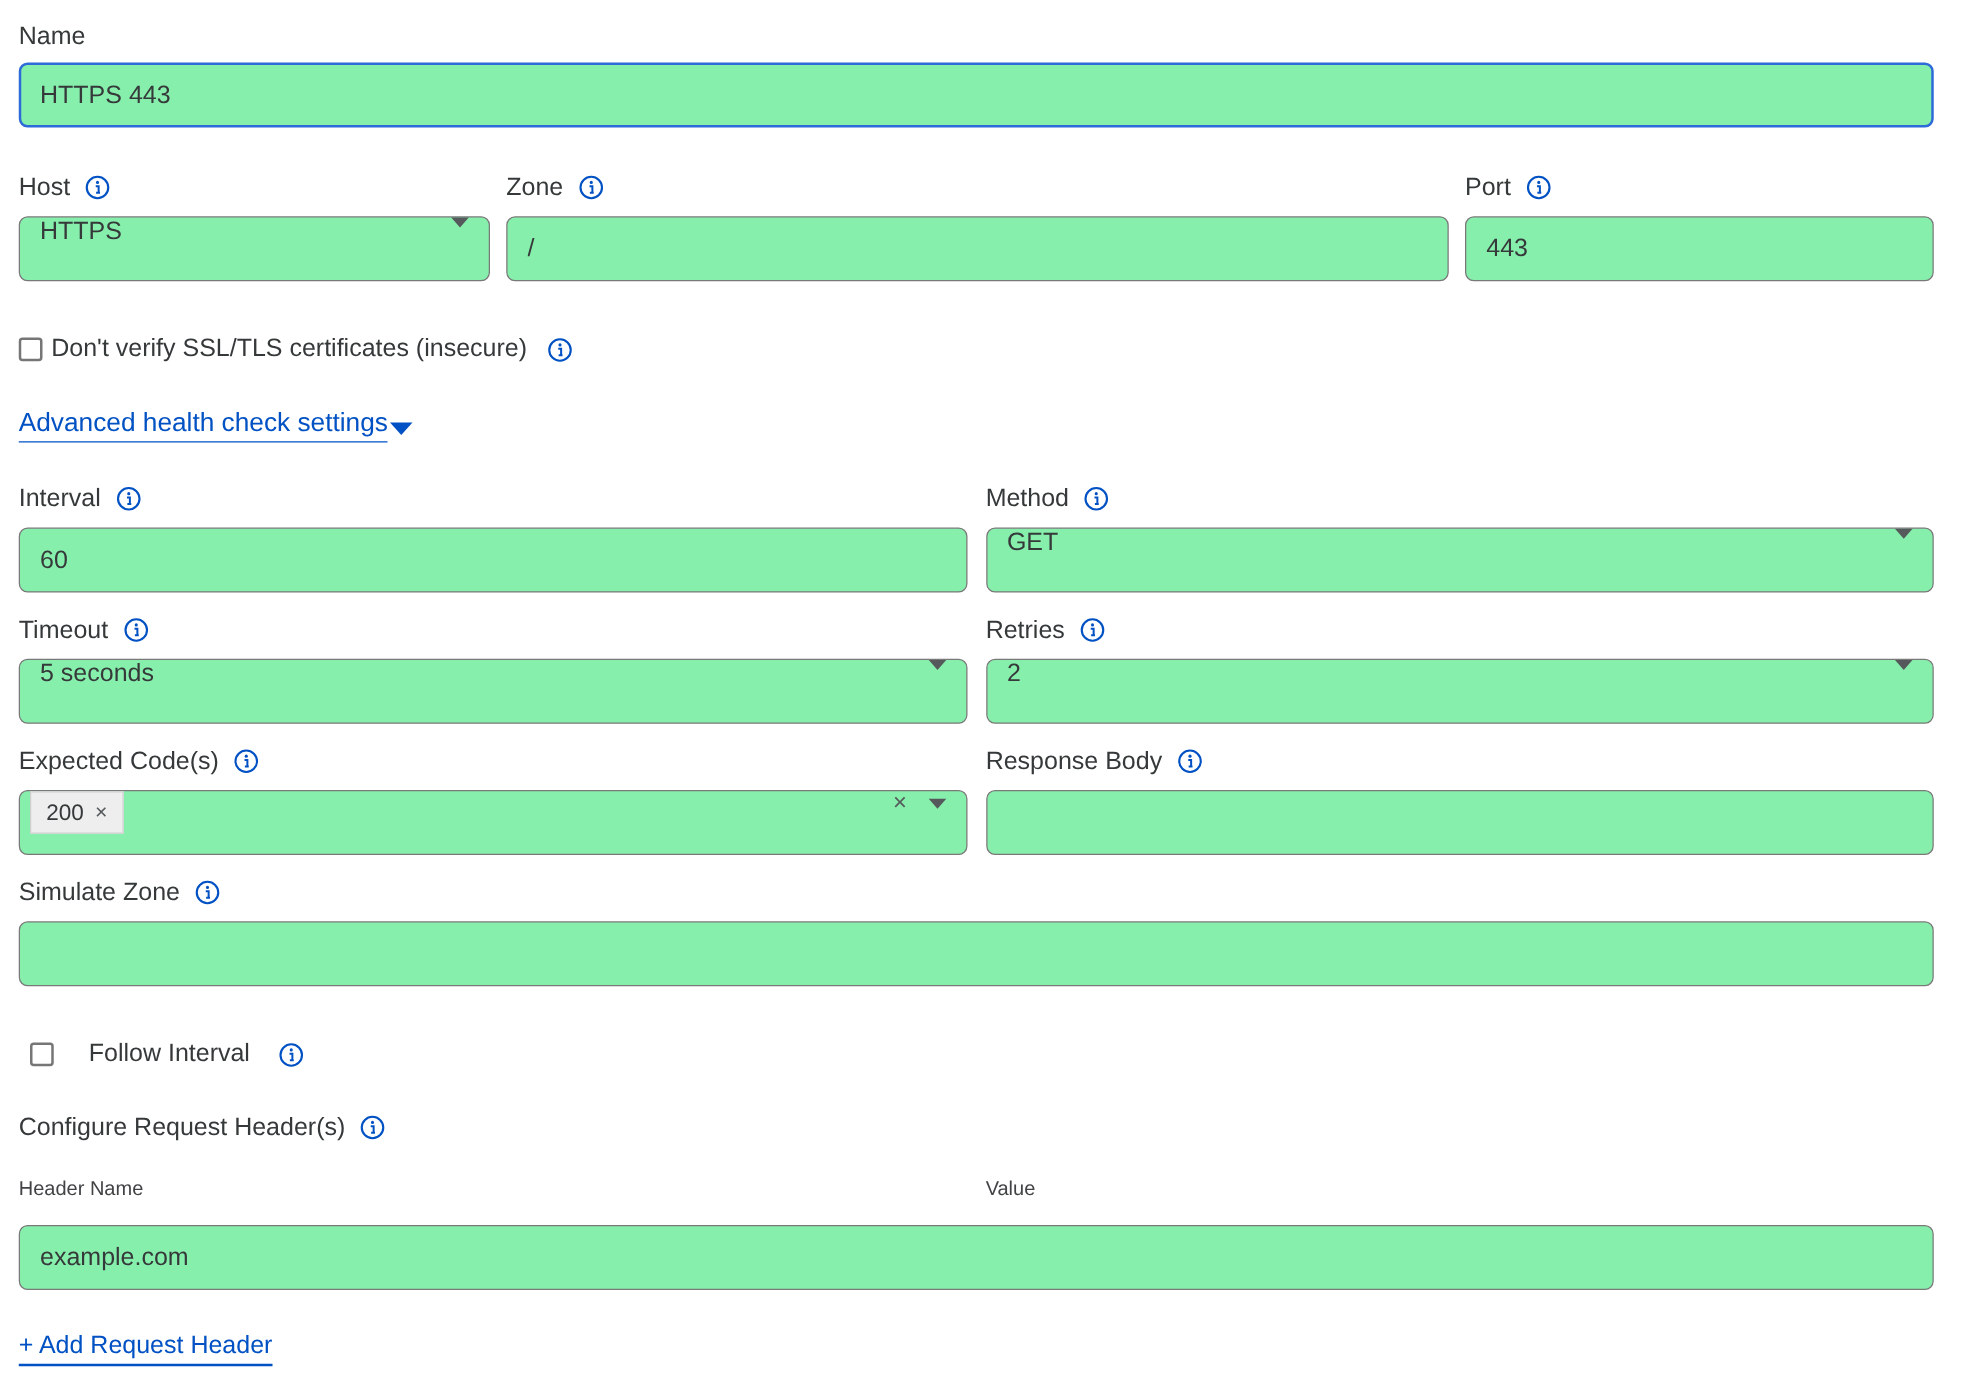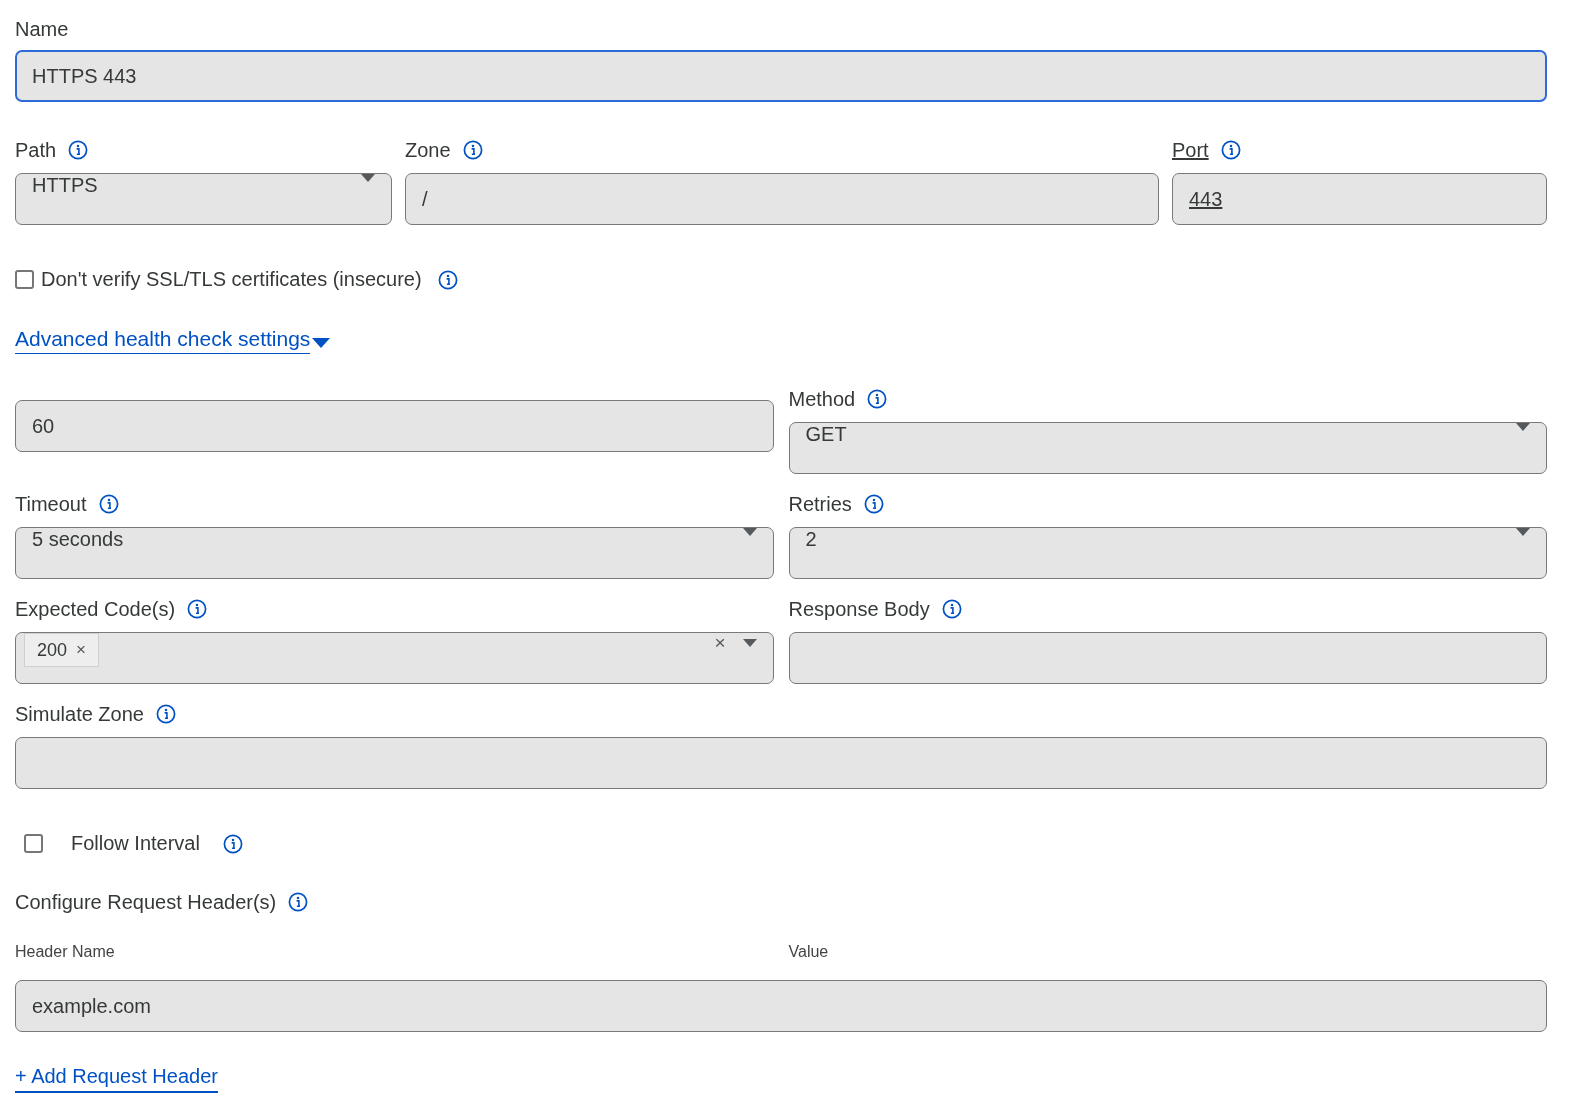--- a/index.html
+++ b/index.html
@@ -16,21 +16,21 @@
     display: flex; align-items: center; gap: 12px;
     line-height: 22px;
   }
   .label-sm {
     font-size: 16px; color: #414345; line-height: 17px;
   }
 
   .input, .select, .multiselect {
     width: 100%; height: 52px;
     border: 1px solid #797979; border-radius: 7px;
-    background: #e5e5e5;
+    background: #86efac;
     font-family: "Liberation Sans", sans-serif;
     font-size: 20px; color: #36393a;
     padding: 0 16px;
     outline: none;
     display: block;
   }
   .input.focus-blue { border: 2px solid #2f6bd8; padding: 0 15px; }
 
   .select, .multiselect {
     display: flex; align-items: flex-start; justify-content: space-between;
@@ -48,21 +48,21 @@
     border-left: 9px solid transparent;
     border-right: 9px solid transparent;
     border-top: 10px solid #0051c3;
     position: relative; top: 2px;
   }
 
   .row { display: flex; }
   .row3 { gap: 13px; }
   .row3 .c-small { flex: 0 0 377px; }
   .row3 .c-large { flex: 1 1 auto; }
-  .row3 .c-small2 { flex: 0 0 375px; text-decoration: underline; }
+  .row3 .c-small2 { flex: 0 0 375px; }
   .row2 { gap: 15px; }
   .row2 > div { flex: 1 1 0; min-width: 0; }
 
   .checkbox {
     width: 19px; height: 19px; flex: 0 0 auto;
     border: 2px solid #767676; border-radius: 3px;
     background: #fff; display: inline-block; cursor: pointer;
   }
   .check-row { display: flex; align-items: center; font-size: 20px; }
 
@@ -124,21 +124,21 @@
 
   <div class="label">
     <span>Name</span>
   </div>
   <div class="mt-name-input">
     <input class="input focus-blue" value="HTTPS 443" style="">
   </div>
 
   <div class="row row3 mt-row2-labels">
     <div class="c-small label">
-      <span>Path</span>
+      <span>Host</span>
       <span class="info">
           <svg width="20" height="20" viewBox="0 0 20 20">
             <use href="#info-glyph"></use>
           </svg>
         </span>
     </div>
     <div class="c-large label">
       <span>Zone</span>
       <span class="info">
           <svg width="20" height="20" viewBox="0 0 20 20">
@@ -182,20 +182,28 @@
 
   <div class="mt-adv">
     <a class="link">
       <span class="link-text">Advanced health check settings</span>
       <span class="caret-blue"></span>
     </a>
   </div>
 
   <div class="row row2 mt-interval">
     <div>
+      <div class="label">
+        <span>Interval</span>
+        <span class="info">
+            <svg width="20" height="20" viewBox="0 0 20 20">
+              <use href="#info-glyph"></use>
+            </svg>
+          </span>
+      </div>
       <div class="mt-field">
         <input class="input" value="60" style="">
       </div>
     </div>
     <div>
       <div class="label">
         <span>Method</span>
         <span class="info">
             <svg width="20" height="20" viewBox="0 0 20 20">
               <use href="#info-glyph"></use>

